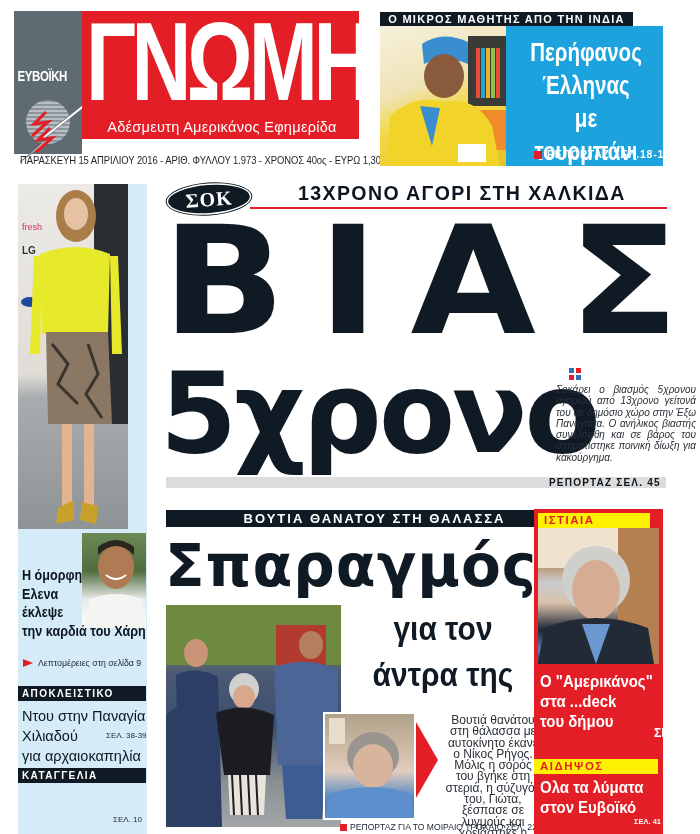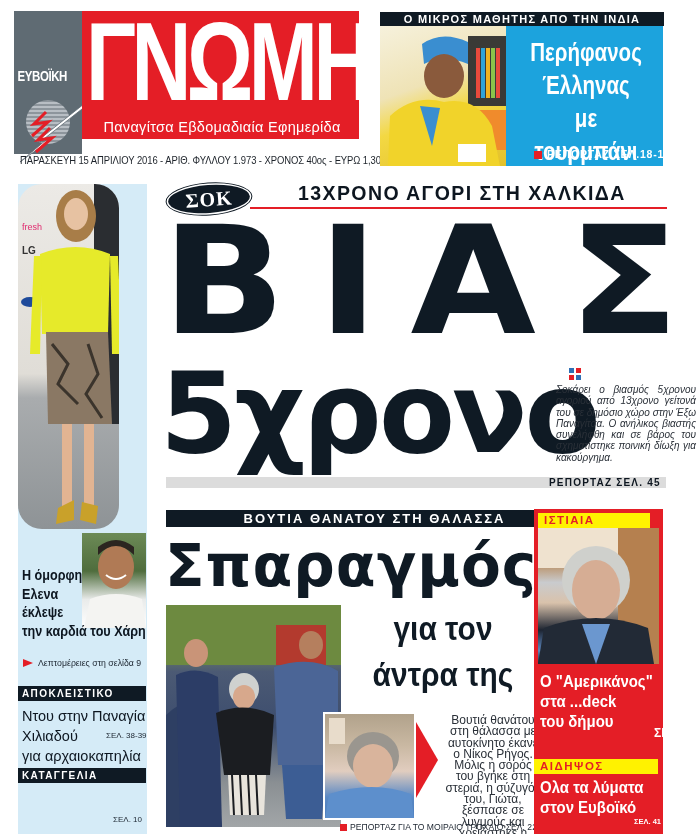--- a/index.html
+++ b/index.html
@@ -11,30 +11,30 @@
   .mast-grey { left: 14px; top: 11px; width: 68px; height: 143px; background: #5f6b73; }
   .mast-evoiki { left: 16px; top: 68px; width: 64px; text-align: center; color: #fff; font-family: "Liberation Sans", sans-serif; font-weight: bold; font-size: 14px; letter-spacing: -0.5px; transform: scaleX(0.82); transform-origin: left center; white-space: nowrap; }
   .mast-globe { left: 26px; top: 100px; width: 44px; height: 44px; border-radius: 50%; background: repeating-linear-gradient(0deg, #b8bec4 0 2px, #8d959c 2px 4px); }
   .mast-bolt { left: 16px; top: 94px; width: 80px; height: 70px; }
   .mast-red { left: 82px; top: 11px; width: 277px; height: 128px; background: #e41e26; }
   .mast-title { left: 86px; top: 2px; width: 272px; color: #fff; font-weight: bold; font-size: 112px; line-height: 120px; letter-spacing: -6px; transform: scaleX(0.74); transform-origin: left top; white-space: nowrap; font-family: "Liberation Sans", sans-serif; }
   .mast-sub { left: 86px; top: 119px; width: 272px; color: #fff; font-size: 14.5px; text-align: center; letter-spacing: 0.3px; white-space: nowrap; }
   .mast-dateline { left: 20px; top: 154px; width: 345px; font-size: 11px; color: #1d232a; white-space: nowrap; transform: scaleX(0.86); transform-origin: left center; letter-spacing: -0.1px; }
 
   
-  .promo-bar { left: 380px; top: 12px; width: 284px; height: 14px; background: #0f1a24; color: #fff; font-size: 11px; font-weight: bold; text-align: center; line-height: 14px; letter-spacing: 1.3px; white-space: nowrap; }
+  .promo-bar { left: 380px; top: 12px; width: 253px; height: 14px; background: #0f1a24; color: #fff; font-size: 11px; font-weight: bold; text-align: center; line-height: 14px; letter-spacing: 1.3px; white-space: nowrap; }
   .promo-photo { left: 380px; top: 26px; width: 126px; height: 140px; background: linear-gradient(160deg, #f6f1dc 0%, #efe3b6 40%, #f3d843 60%, #e3c12a 100%); overflow: hidden; }
   .promo-blue { left: 506px; top: 26px; width: 157px; height: 140px; background: #1ca3dd; }
   .promo-headline { left: 510px; top: 36px; width: 152px; color: #fff; font-weight: bold; font-size: 25px; line-height: 33px; text-align: center; transform: scaleX(0.82); transform-origin: center top; }
   .promo-ref { left: 534px; top: 148px; color: #fff; font-size: 10.5px; font-weight: bold; letter-spacing: 0.8px; white-space: nowrap; }
   .promo-ref-sq { left: 534px; top: 151px; width: 8px; height: 8px; background: #e41e26; }
 
   
   .left-blue { left: 18px; top: 184px; width: 129px; height: 650px; background: #d5ebf7; }
-  .left-photo { left: 18px; top: 184px; width: 101px; height: 345px; background: linear-gradient(180deg, #eceae6 0%, #e0ddd7 55%, #a9acae 62%, #8e9396 100%); overflow: hidden; border-radius: 24px; }
+  .left-photo { left: 18px; top: 184px; width: 110px; height: 345px; background: linear-gradient(180deg, #eceae6 0%, #e0ddd7 55%, #a9acae 62%, #8e9396 100%); overflow: hidden; }
   .left-photo2 { left: 82px; top: 533px; width: 64px; height: 95px; background: linear-gradient(180deg, #6c8a56 0%, #4f6d3d 40%, #e9ebea 70%, #ffffff 100%); overflow: hidden; }
   .left-headline { left: 22px; top: 566px; width: 124px; font-weight: bold; font-size: 15px; line-height: 18.5px; color: #0d1620; transform: scaleX(0.84); transform-origin: left top; white-space: nowrap; }
   .left-more { left: 38px; top: 657px; font-size: 9.5px; color: #1c2530; white-space: nowrap; transform: scaleX(0.92); transform-origin: left center; }
   .left-more-arrow { left: 23px; top: 659px; width: 0; height: 0; border-top: 4px solid transparent; border-bottom: 4px solid transparent; border-left: 10px solid #e41e26; }
   .lbl-dark { background: #0f1a24; color: #fff; font-weight: bold; font-size: 10px; letter-spacing: 1.4px; line-height: 15px; padding-left: 4px; white-space: nowrap; }
   .left-excl { left: 18px; top: 686px; width: 128px; height: 15px; }
   .left-excl-text { left: 22px; top: 706px; width: 124px; font-size: 14.5px; line-height: 20px; color: #0d1620; white-space: nowrap; }
   .page-ref-sm { font-size: 8px; color: #1c2530; white-space: nowrap; }
   .left-excl-ref { left: 106px; top: 731px; }
   .left-compl { left: 18px; top: 768px; width: 128px; height: 15px; }
@@ -85,21 +85,21 @@
 <div class="abs mast-globe"></div>
 <div class="abs mast-bolt">
   <svg width="80" height="70" viewBox="0 0 80 70">
     <path d="M78 2 L20 48 L30 46 L4 68 L34 46 L24 48 L80 4 Z" fill="#ffffff" stroke="#5f6b73" stroke-width="0.8"></path>
     <path d="M30 18 L18 30 L32 28 L16 42" fill="none" stroke="#e41e26" stroke-width="3"></path>
     <path d="M34 34 L22 46 L36 44 L20 58" fill="none" stroke="#e41e26" stroke-width="3"></path>
   </svg>
 </div>
 <div class="abs mast-red"></div>
 <div class="abs mast-title">ΓΝΩΜΗ</div>
-<div class="abs mast-sub">Παναγίτσα Εβδομαδιαία Εφημερίδα</div>
+<div class="abs mast-sub">Αδέσμευτη Αμερικάνος Εφημερίδα</div>
 <div class="abs mast-dateline">ΠΑΡΑΣΚΕΥΗ 15 ΑΠΡΙΛΙΟΥ 2016 - ΑΡΙΘ. ΦΥΛΛΟΥ 1.973 - ΧΡΟΝΟΣ 40ος - ΕΥΡΩ 1,30</div>
 
 <div class="abs promo-bar">Ο ΜΙΚΡΟΣ ΜΑΘΗΤΗΣ ΑΠΟ ΤΗΝ ΙΝΔΙΑ</div>
 <div class="abs promo-photo">
   <svg width="126" height="140" viewBox="0 0 126 140">
     <rect x="88" y="10" width="38" height="70" fill="#3a3a36"></rect>
     <g>
       <rect x="96" y="22" width="4" height="50" fill="#e84a3c"></rect>
       <rect x="101" y="22" width="4" height="50" fill="#2fa3d8"></rect>
       <rect x="106" y="22" width="4" height="50" fill="#f2b21f"></rect>

